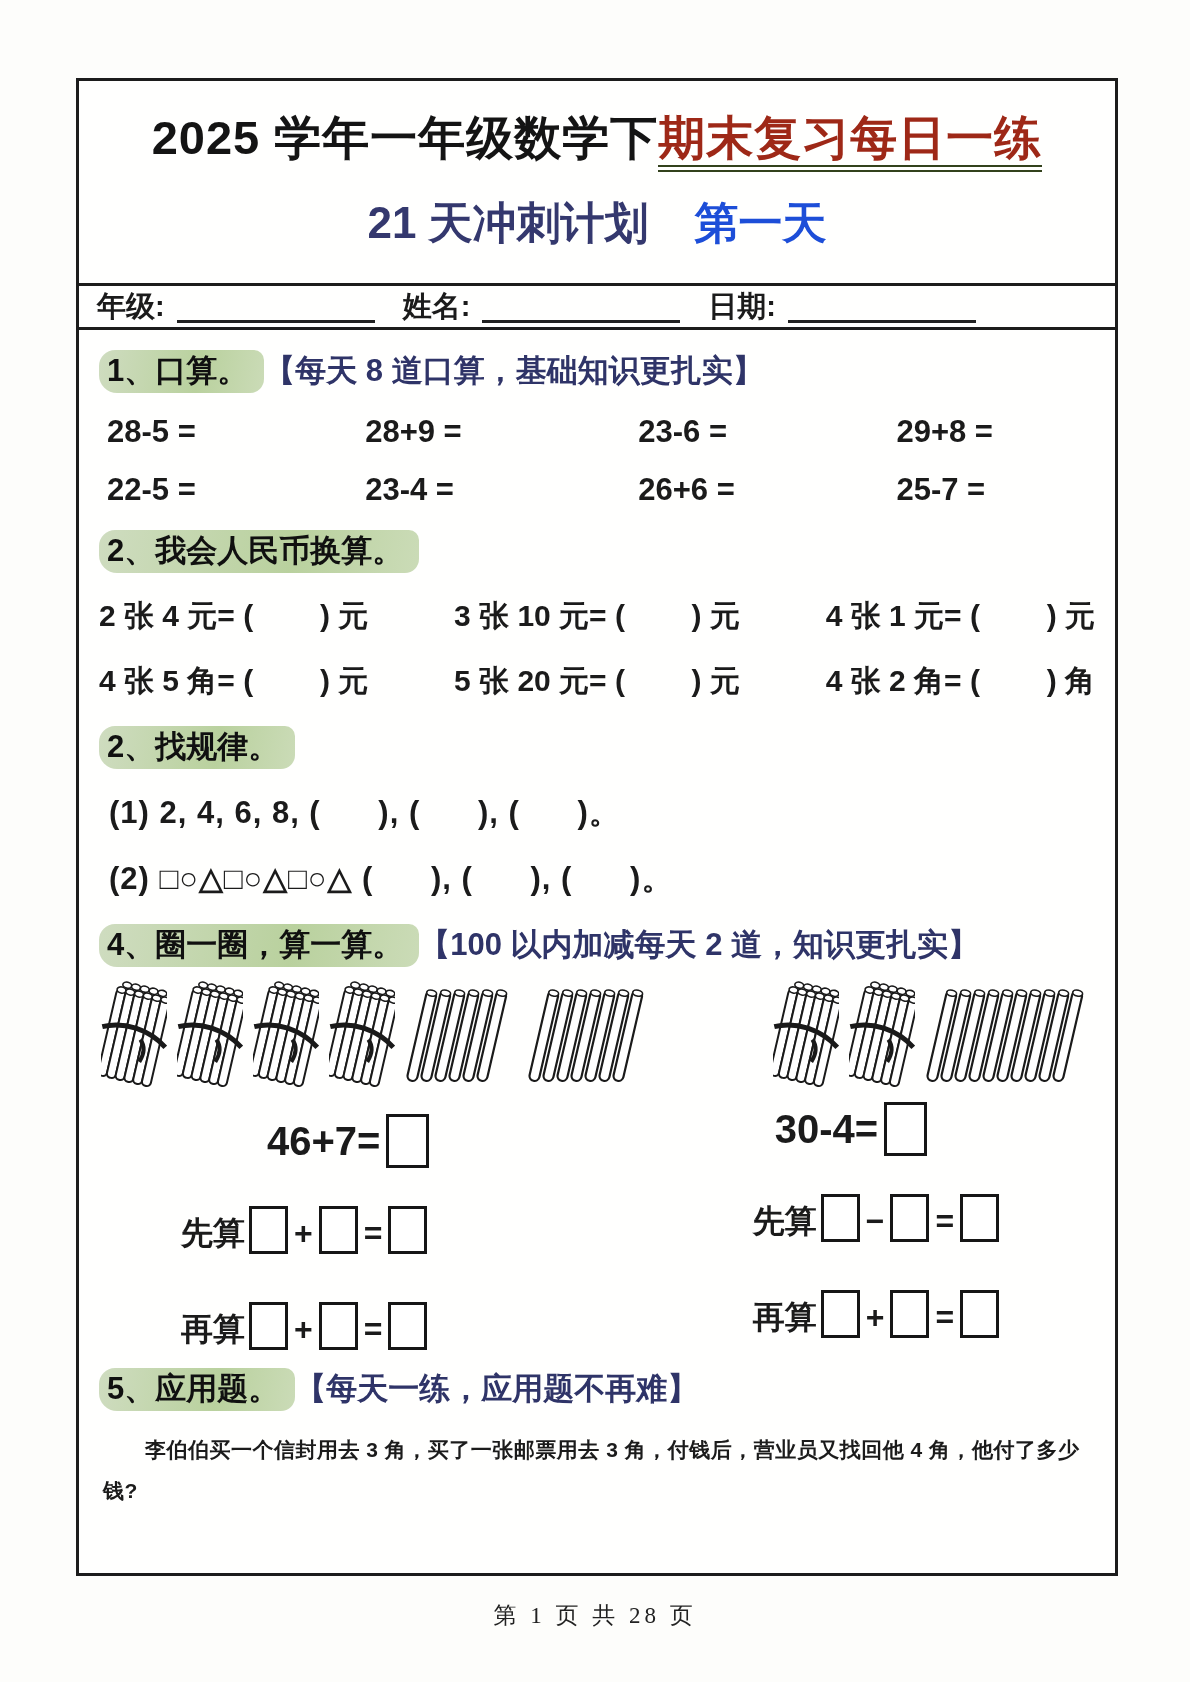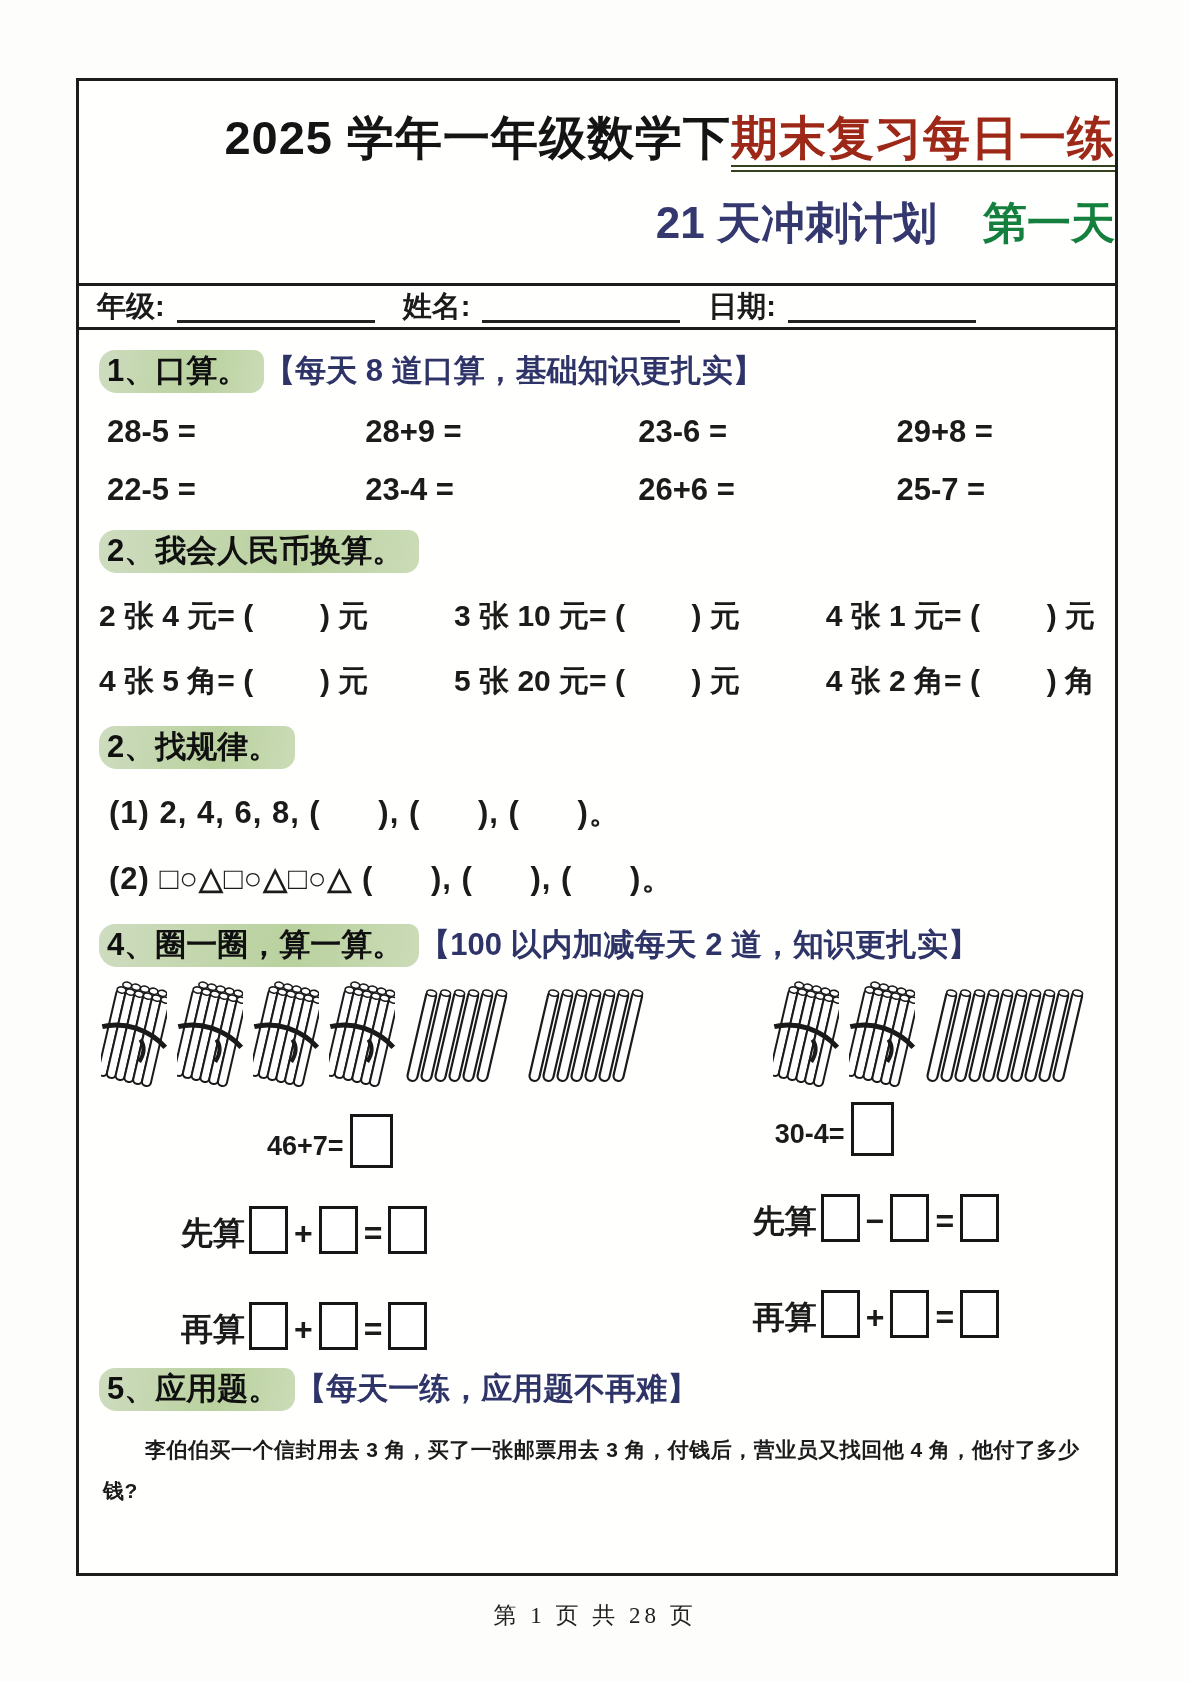--- a/index.html
+++ b/index.html
@@ -5,27 +5,27 @@
   html,body{margin:0;padding:0;}
   body{
     width:1190px;height:1682px;position:relative;background:#fdfdfb;
     font-family:"Liberation Sans", sans-serif;color:#1b1b1b;overflow:hidden;
   }
   .frame{
     position:absolute;left:76px;top:78px;width:1042px;height:1498px;
     border:3px solid #1c1c1c;background:#fffffe;box-sizing:border-box;
   }
   
-  .header{border-bottom:3px solid #1c1c1c;text-align:right;padding:26px 0 30px;}
+  .header{border-bottom:3px solid #1c1c1c;text-align:center;padding:26px 0 30px;}
   .title-line1{font-size:47px;font-weight:800;letter-spacing:1px;white-space:nowrap;}
   .title-black{color:#141414;}
   .title-red{color:#9e2817;border-bottom:7px double #33421c;padding-bottom:1px;}
   .title-line2{font-size:44px;font-weight:800;margin-top:24px;}
   .subtitle-blue{color:#34386e;}
-  .subtitle-red{color:#15803d;margin-left:46px;}
+  .subtitle-red{color:#1d4ed8;margin-left:46px;}
   
   .info-bar{
     border-bottom:3px solid #1c1c1c;height:44px;display:flex;align-items:center;
     padding:0 18px;font-size:29px;font-weight:700;box-sizing:border-box;
   }
   .blank{display:inline-block;height:1.05em;border-bottom:3px solid #222;width:198px;margin:0 28px 0 12px;}
   .blank.last{margin-right:0;width:188px;}
   
   .content{padding:4px 20px 0;}
   .sec-head{font-size:31px;font-weight:800;margin:16px 0 8px;}
@@ -36,21 +36,21 @@
   .note{color:#2f3468;}
   .oral-row{display:grid;grid-template-columns:1.04fr 1.1fr 1.04fr .8fr;font-size:31px;font-weight:600;margin:22px 0;padding-left:8px;white-space:pre;}
   .money-row{display:flex;justify-content:space-between;font-size:30px;font-weight:600;margin:24px 0;white-space:pre;}
   .pattern-item{font-size:31px;font-weight:600;margin:24px 0;padding-left:10px;white-space:pre;letter-spacing:1px;}
   
   .sticks-area{display:flex;justify-content:space-between;align-items:flex-start;margin-top:12px;padding:0 2px;}
   .sticks{display:flex;align-items:flex-start;gap:10px;}
   .calc-grid{display:flex;}
   .calc-col{width:56%;}
   .calc-col.right{width:44%;}
-  .eq-row{margin:20px 0 0 168px;font-size:27px;font-weight:600;white-space:nowrap;}
+  .eq-row{margin:20px 0 0 168px;font-size:40px;font-weight:600;white-space:nowrap;}
   .calc-col.right .eq-row{margin-left:118px;margin-top:8px;}
   .step-row{margin:38px 0 0 82px;font-size:32px;font-weight:700;white-space:nowrap;}
   .step-row.second{margin-top:46px;}
   .calc-col.right .step-row{margin-left:96px;}
   .bx{display:inline-block;width:33px;height:42px;border:3px solid #161616;vertical-align:-10px;margin:0 4px;background:#fff;}
   .bx.eqx{width:37px;height:48px;vertical-align:-13px;margin-left:6px;}
   .step-op{margin:0 2px;}
   
   .word-problem{font-size:21px;font-weight:600;line-height:1.95;text-indent:2em;margin:20px 4px 0;letter-spacing:.5px;}
   

